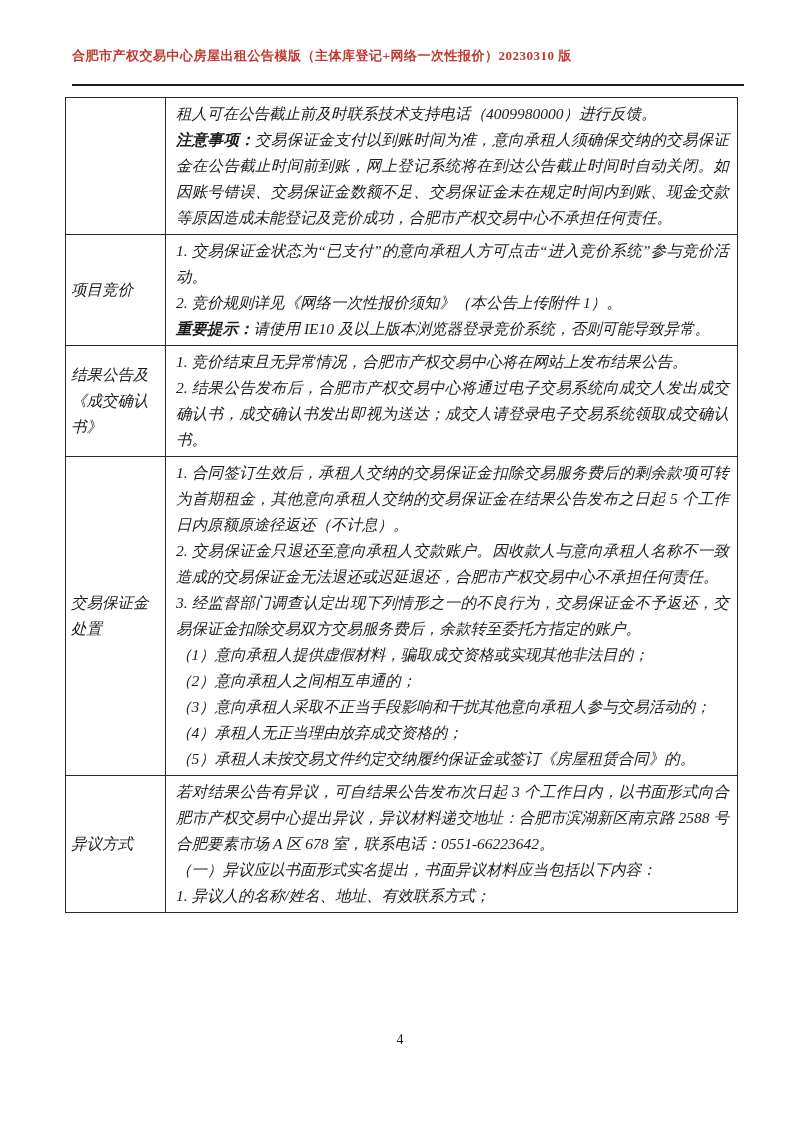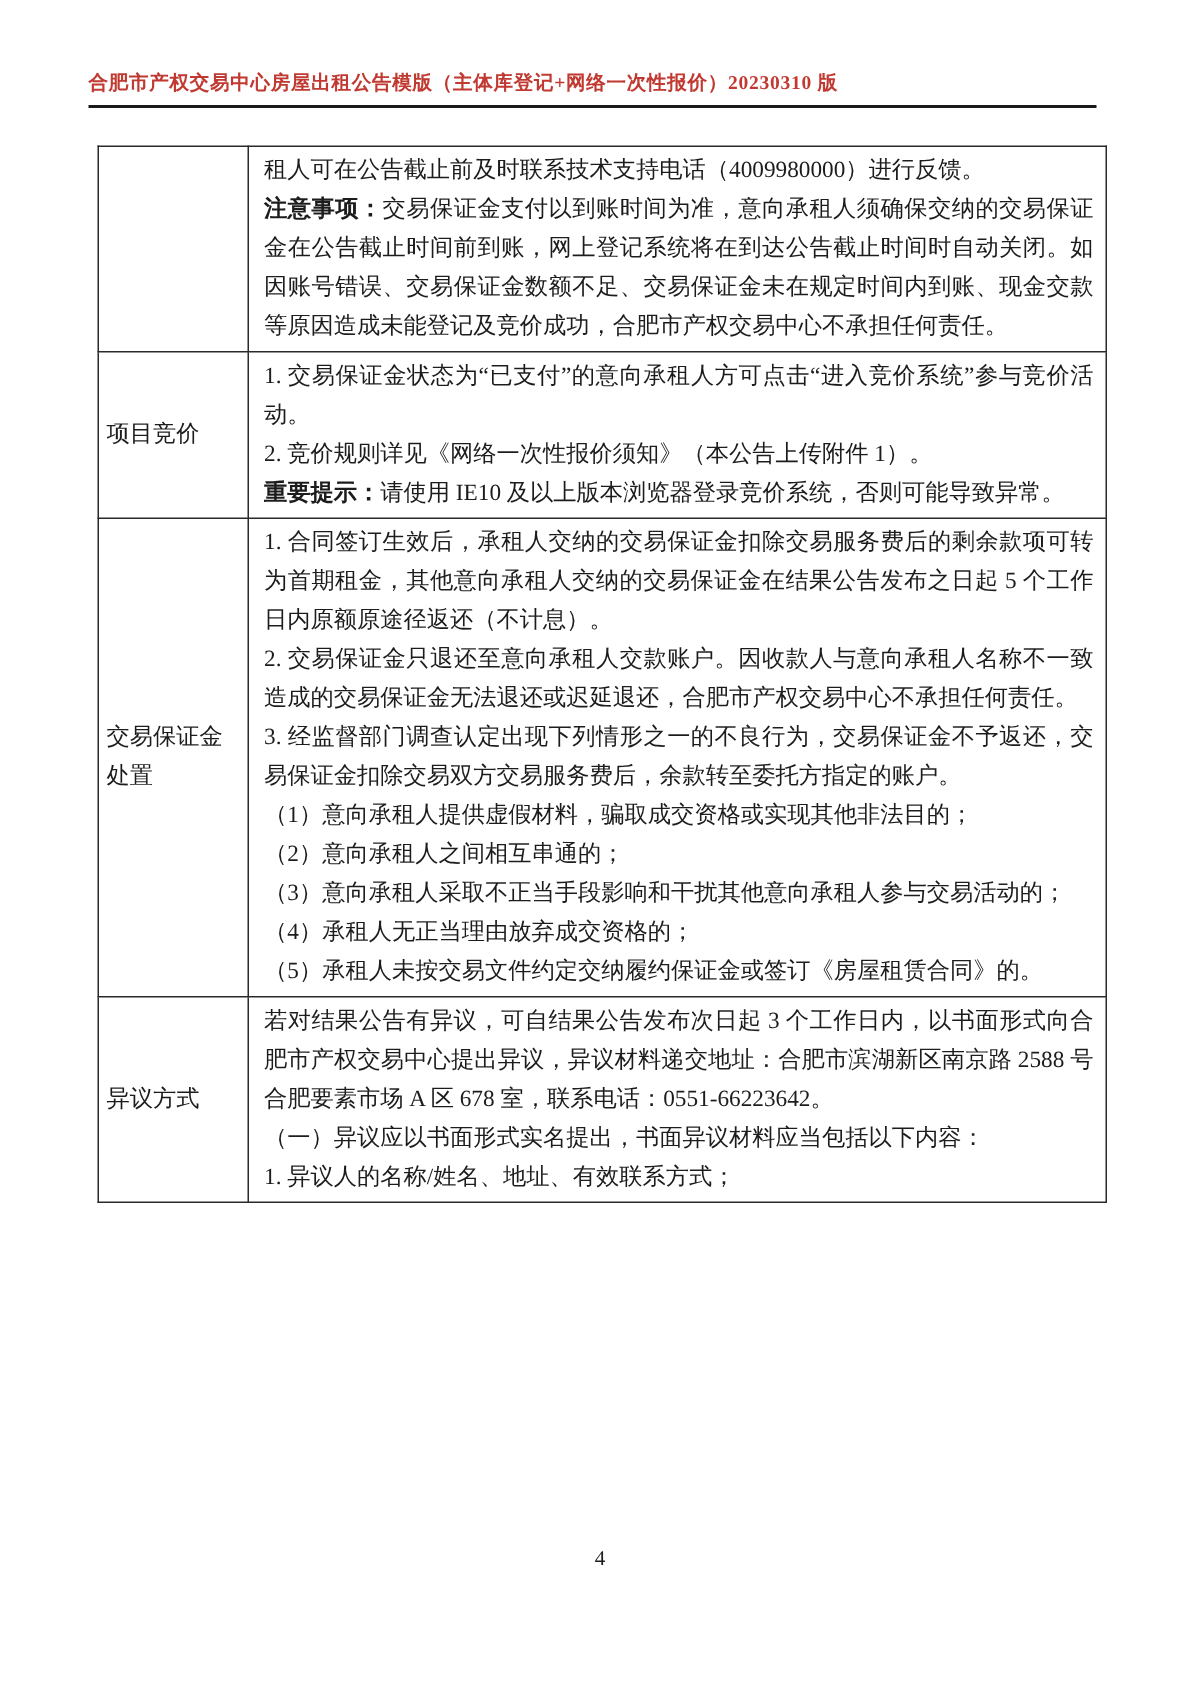--- a/index.html
+++ b/index.html
@@ -15,45 +15,46 @@
     color: #1c1c1c;
     overflow: hidden;
   }
   .page {
     position: absolute;
     inset: 0;
     background: #ffffff;
   }
   .doc-header {
     position: absolute;
-    left: 59px;
+    left: 72px;
     width: 672px;
     top: 46px;
     border-bottom: 2px solid #1a1a1a;
-    padding-bottom: 6px;
+    padding-bottom: 19px;
   }
   .doc-header-text {
     color: #c13a32;
     font-weight: bold;
     font-size: 13px;
     letter-spacing: 0.5px;
     line-height: 18px;
   }
   table.doc-table {
     position: absolute;
     left: 65px;
     top: 97px;
     width: 672px;
     border-collapse: collapse;
     table-layout: fixed;
     font-size: 15.5px;
   }
   .doc-table td {
     border: 1px solid #2a2a2a;
     vertical-align: middle;
+    font-style: italic;
   }
   col.col-label   { width: 100px; }
   col.col-content { width: 572px; }
   td.label-cell {
     padding: 2px 5px;
     line-height: 26px;
   }
   td.content-cell {
     padding: 3px 8px 3px 10px;
     text-align: justify;
@@ -113,20 +114,27 @@
         <td class="label-cell">项目竞价</td>
         <td class="content-cell">
           <p>1. 交易保证金状态为“已支付”的意向承租人方可点击“进入竞价系统”参与竞价活动。</p>
           <p>2. 竞价规则详见《网络一次性报价须知》（本公告上传附件 1）。</p>
           <p><span class="lead">重要提示：</span><span>请使用 IE10 及以上版本浏览器登录竞价系统，否则可能导致异常。</span></p>
         </td>
       </tr>
 
 
 
+      <tr>
+        <td class="label-cell">结果公告及《成交确认书》</td>
+        <td class="content-cell">
+          <p>1. 竞价结束且无异常情况，合肥市产权交易中心将在网站上发布结果公告。</p>
+          <p>2. 结果公告发布后，合肥市产权交易中心将通过电子交易系统向成交人发出成交确认书，成交确认书发出即视为送达；成交人请登录电子交易系统领取成交确认书。</p>
+        </td>
+      </tr>
 
       <tr>
         <td class="label-cell">交易保证金处置</td>
         <td class="content-cell">
           <p>1. 合同签订生效后，承租人交纳的交易保证金扣除交易服务费后的剩余款项可转为首期租金，其他意向承租人交纳的交易保证金在结果公告发布之日起 5 个工作日内原额原途径返还（不计息）。</p>
           <p>2. 交易保证金只退还至意向承租人交款账户。因收款人与意向承租人名称不一致造成的交易保证金无法退还或迟延退还，合肥市产权交易中心不承担任何责任。</p>
           <p>3. 经监督部门调查认定出现下列情形之一的不良行为，交易保证金不予返还，交易保证金扣除交易双方交易服务费后，余款转至委托方指定的账户。</p>
           <p>（1）意向承租人提供虚假材料，骗取成交资格或实现其他非法目的；</p>
           <p>（2）意向承租人之间相互串通的；</p>
           <p>（3）意向承租人采取不正当手段影响和干扰其他意向承租人参与交易活动的；</p>

